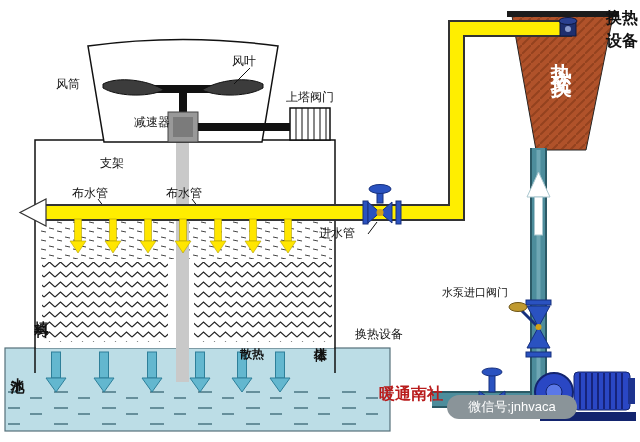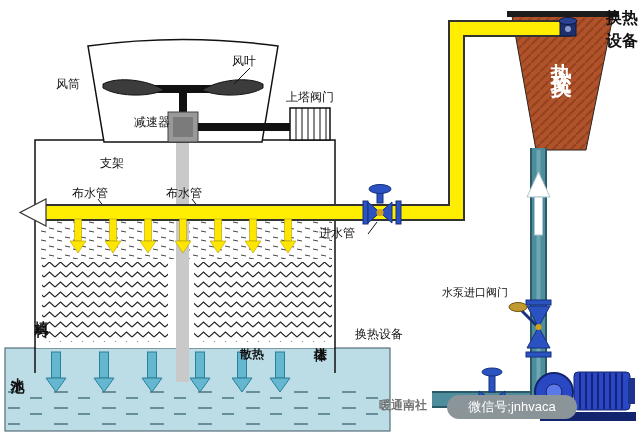--- a/index.html
+++ b/index.html
@@ -204,18 +204,18 @@
 <div class="lbl" style="left:166px;top:187px;font-size:12px;">布水管</div>
 <div class="lbl" style="left:319px;top:227px;font-size:12px;">进水管</div>
 <div class="lbl vtext bold" style="left:34px;top:310px;font-size:14px;letter-spacing:3px;">填料</div>
 <div class="lbl bold" style="left:240px;top:348px;font-size:12px;">散热</div>
 <div class="lbl vtext bold" style="left:312px;top:337px;font-size:13px;letter-spacing:2px;">塔体</div>
 <div class="lbl" style="left:355px;top:328px;font-size:12px;">换热设备</div>
 <div class="lbl" style="left:442px;top:286px;font-size:11px;">水泵进口阀门</div>
 <div class="lbl vtext bold" style="left:10px;top:367px;font-size:14px;letter-spacing:2px;">水池</div>
 <div class="lbl vtext bold" style="left:549px;top:46px;font-size:21px;letter-spacing:7px;color:#ffffff;">热交换</div>
 <div class="lbl bold" style="left:606px;top:6px;font-size:16px;width:34px;white-space:normal;line-height:1.45;">换热设备</div>
-<div class="lbl bold" style="left:379px;top:385px;font-size:12px;color:#737373;margin-top:14px;">暖通南社</div>
+<div class="lbl bold" style="left:379px;top:385px;font-size:16px;color:#b91c1c;">暖通南社</div>
 <div class="wm-blob">
   <span class="lbl" style="position:static;color:#fff;font-size:13px;">微信号;jnhvaca</span>
 </div>
 
 </div>
 
 </body></html>

